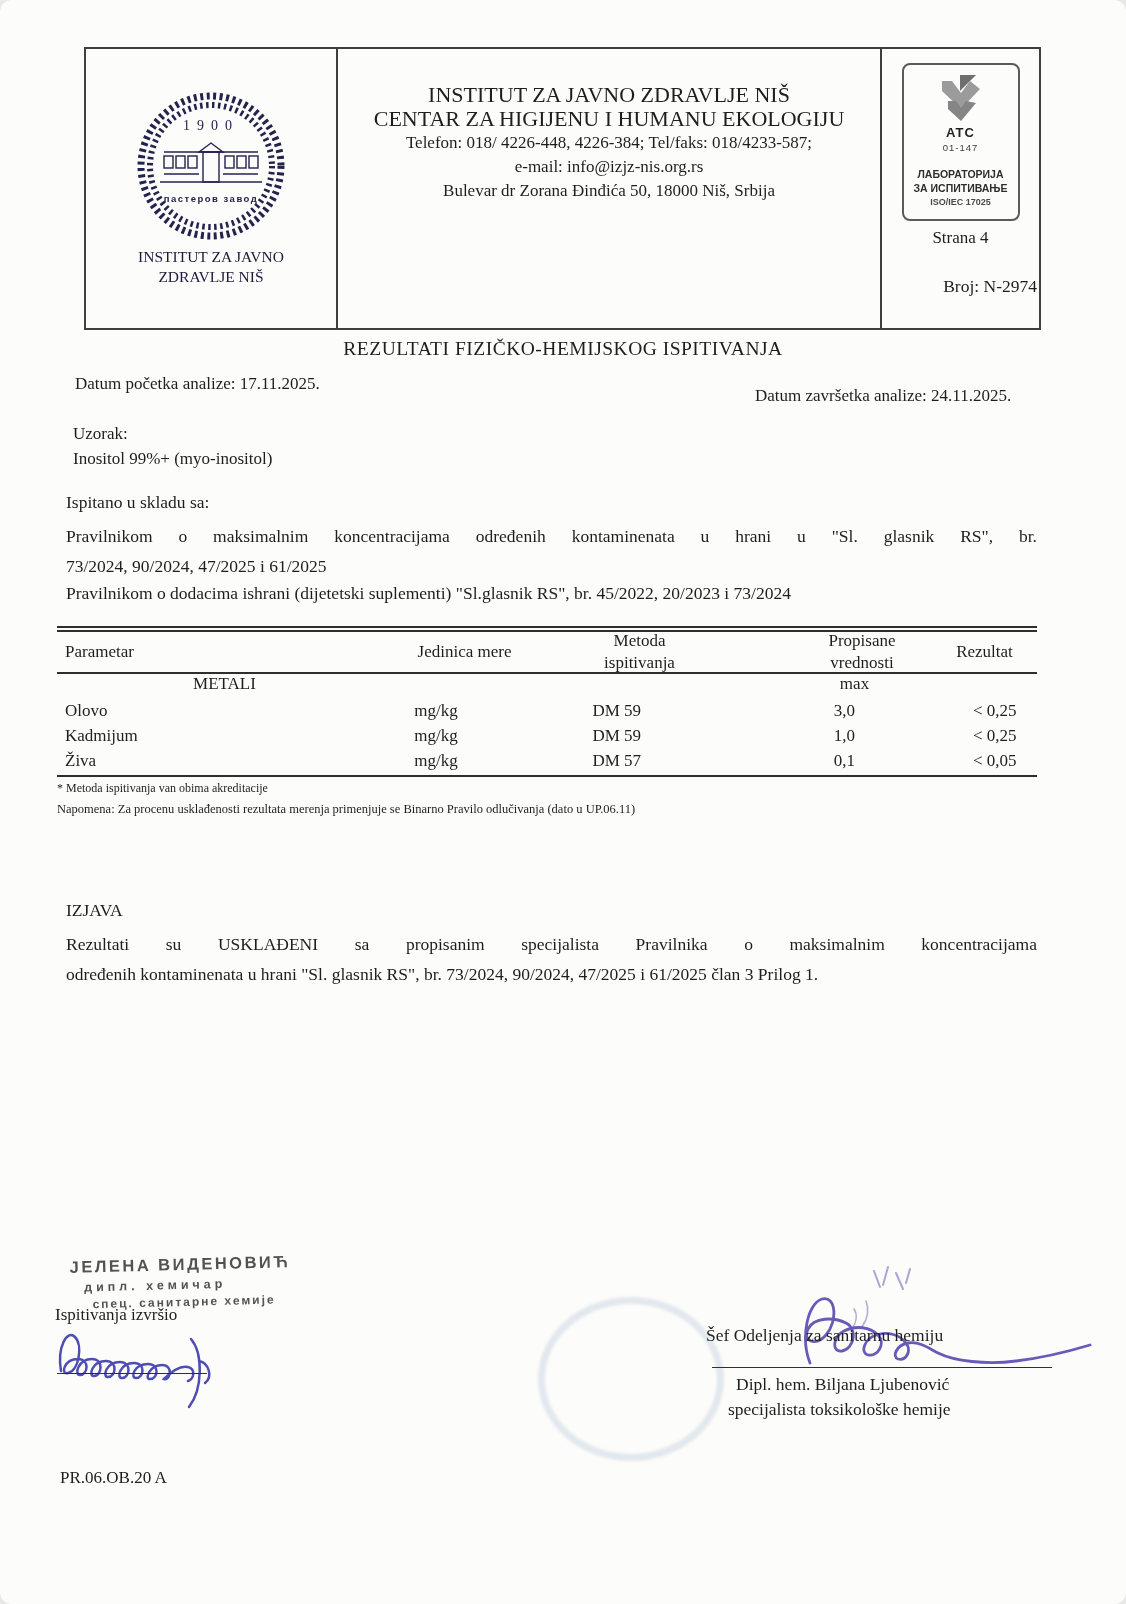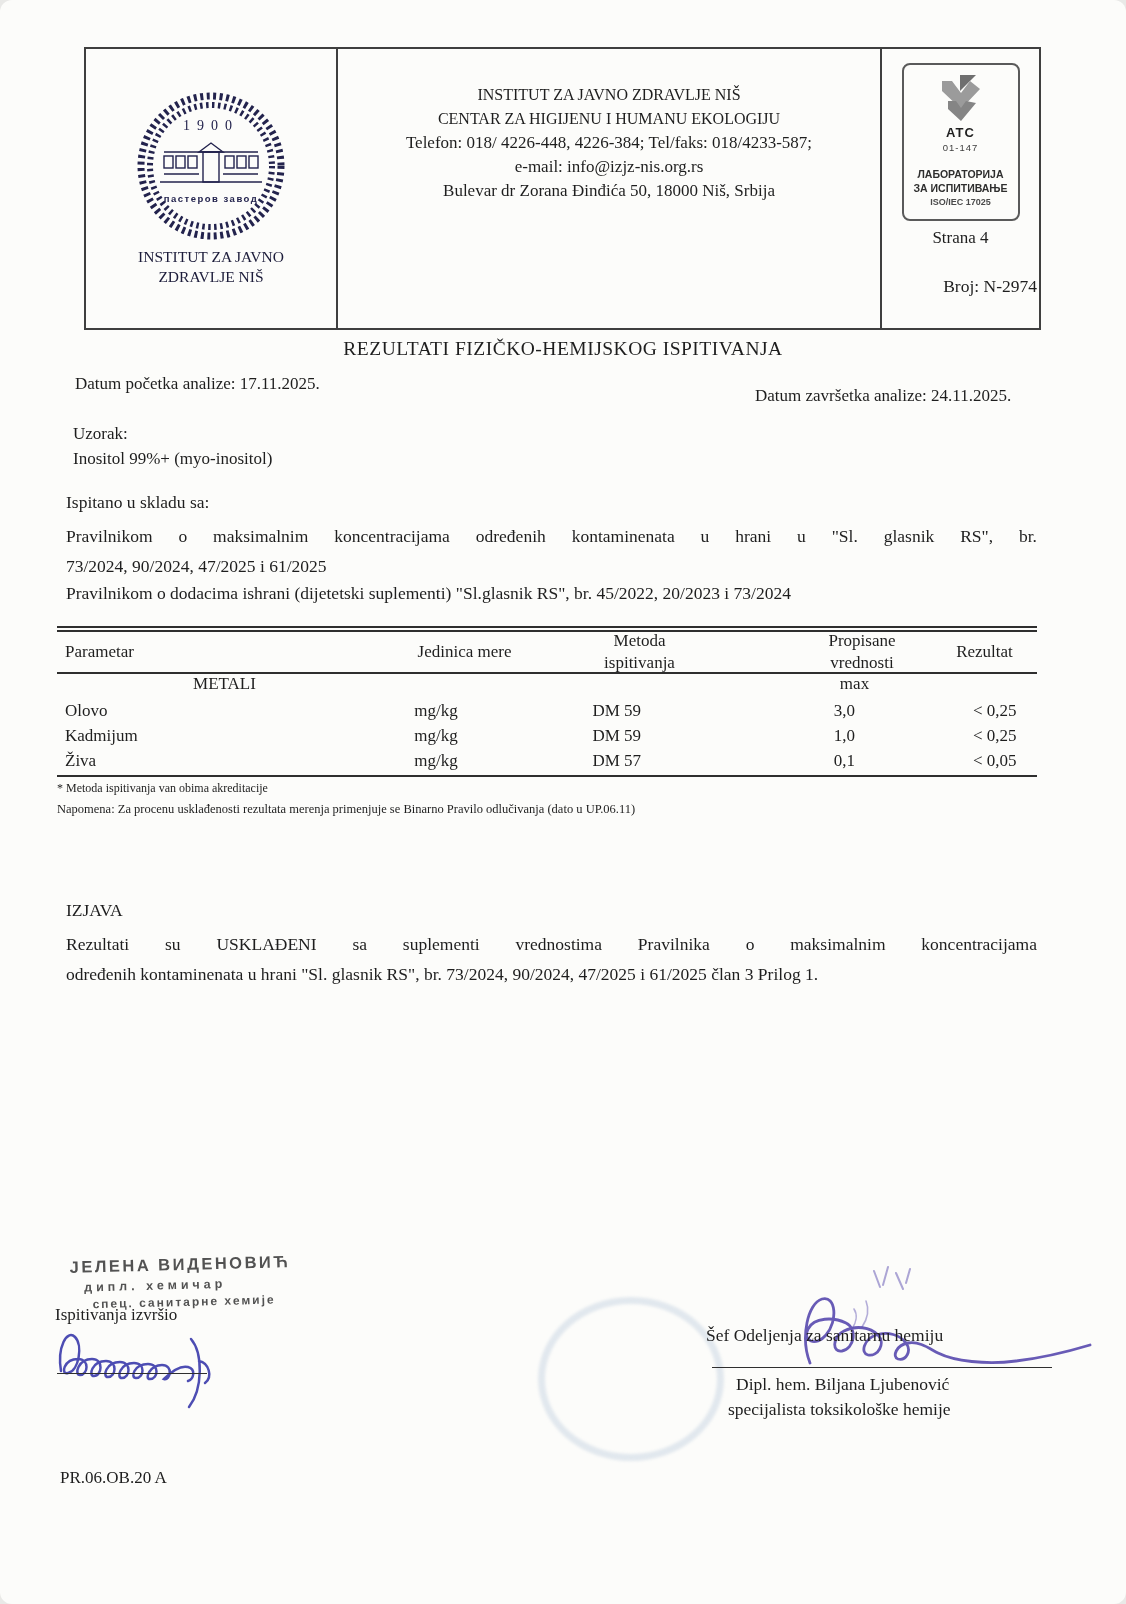--- a/index.html
+++ b/index.html
@@ -9,21 +9,21 @@
     font-family:"Liberation Serif", serif; color:#1e1e1e;
   }
   
   .header-box {
     position:absolute; left:84px; top:47px; width:957px; height:283px;
     border:2px solid #3f3f3f; box-sizing:border-box; display:flex;
   }
   .cell-logo { width:250px; border-right:2px solid #3f3f3f; display:flex; align-items:center; justify-content:center; }
   .cell-center { flex:1; border-right:2px solid #3f3f3f; text-align:center; padding-top:34px; box-sizing:border-box; }
   .cell-center .hl { line-height:24px; font-size:17px; }
-  .cell-center .hl.big { font-size:16px; }
+  .cell-center .hl.big { font-size:22px; }
   .cell-right { width:157px; display:flex; flex-direction:column; align-items:center; }
   .badge-box {
     margin-top:14px; width:118px; height:158px; border:2px solid #5a5a5a; border-radius:8px;
     display:flex; flex-direction:column; align-items:center; box-sizing:border-box;
     font-family:"Liberation Sans", sans-serif;
   }
   .badge-box svg { margin-top:10px; }
   .atc-mark { font-weight:bold; font-size:13px; letter-spacing:1px; color:#1f1f1f; margin-top:2px; }
   .atc-num  { font-size:9.5px; color:#3d3d3d; margin-top:2px; letter-spacing:1px; }
   .lab-line { margin-top:1px; font-size:10.5px; font-weight:bold; color:#2e2e2e; line-height:13px; }
@@ -197,21 +197,21 @@
       <div class="c4">0,1</div>
       <div class="c5">&lt; 0,05</div>
     </div>
     <div class="t-bottom"></div>
     <div class="fn1">* Metoda ispitivanja van obima akreditacije</div>
     <div class="fn2">Napomena: Za procenu usklađenosti rezultata merenja primenjuje se Binarno Pravilo odlučivanja (dato u UP.06.11)</div>
   </div>
 
   <div class="izjava">IZJAVA</div>
   <div class="statement">
-    <span class="jline">Rezultati su USKLAĐENI sa suplementi vrednostima Pravilnika o maksimalnim koncentracijama</span>
+    <span class="jline">Rezultati su USKLAĐENI sa propisanim specijalista Pravilnika o maksimalnim koncentracijama</span>
     <span class="nline">određenih kontaminenata u hrani "Sl. glasnik RS", br. 73/2024, 90/2024, 47/2025 i 61/2025 član 3 Prilog 1.</span>
   </div>
 
   <div class="round-stamp"></div>
 
   <div class="sig-left">
     <div class="stamp">
       <div class="s1">ЈЕЛЕНА ВИДЕНОВИЋ</div>
       <div class="s2">дипл. хемичар</div>
       <div class="s3">спец. санитарне хемије</div>

